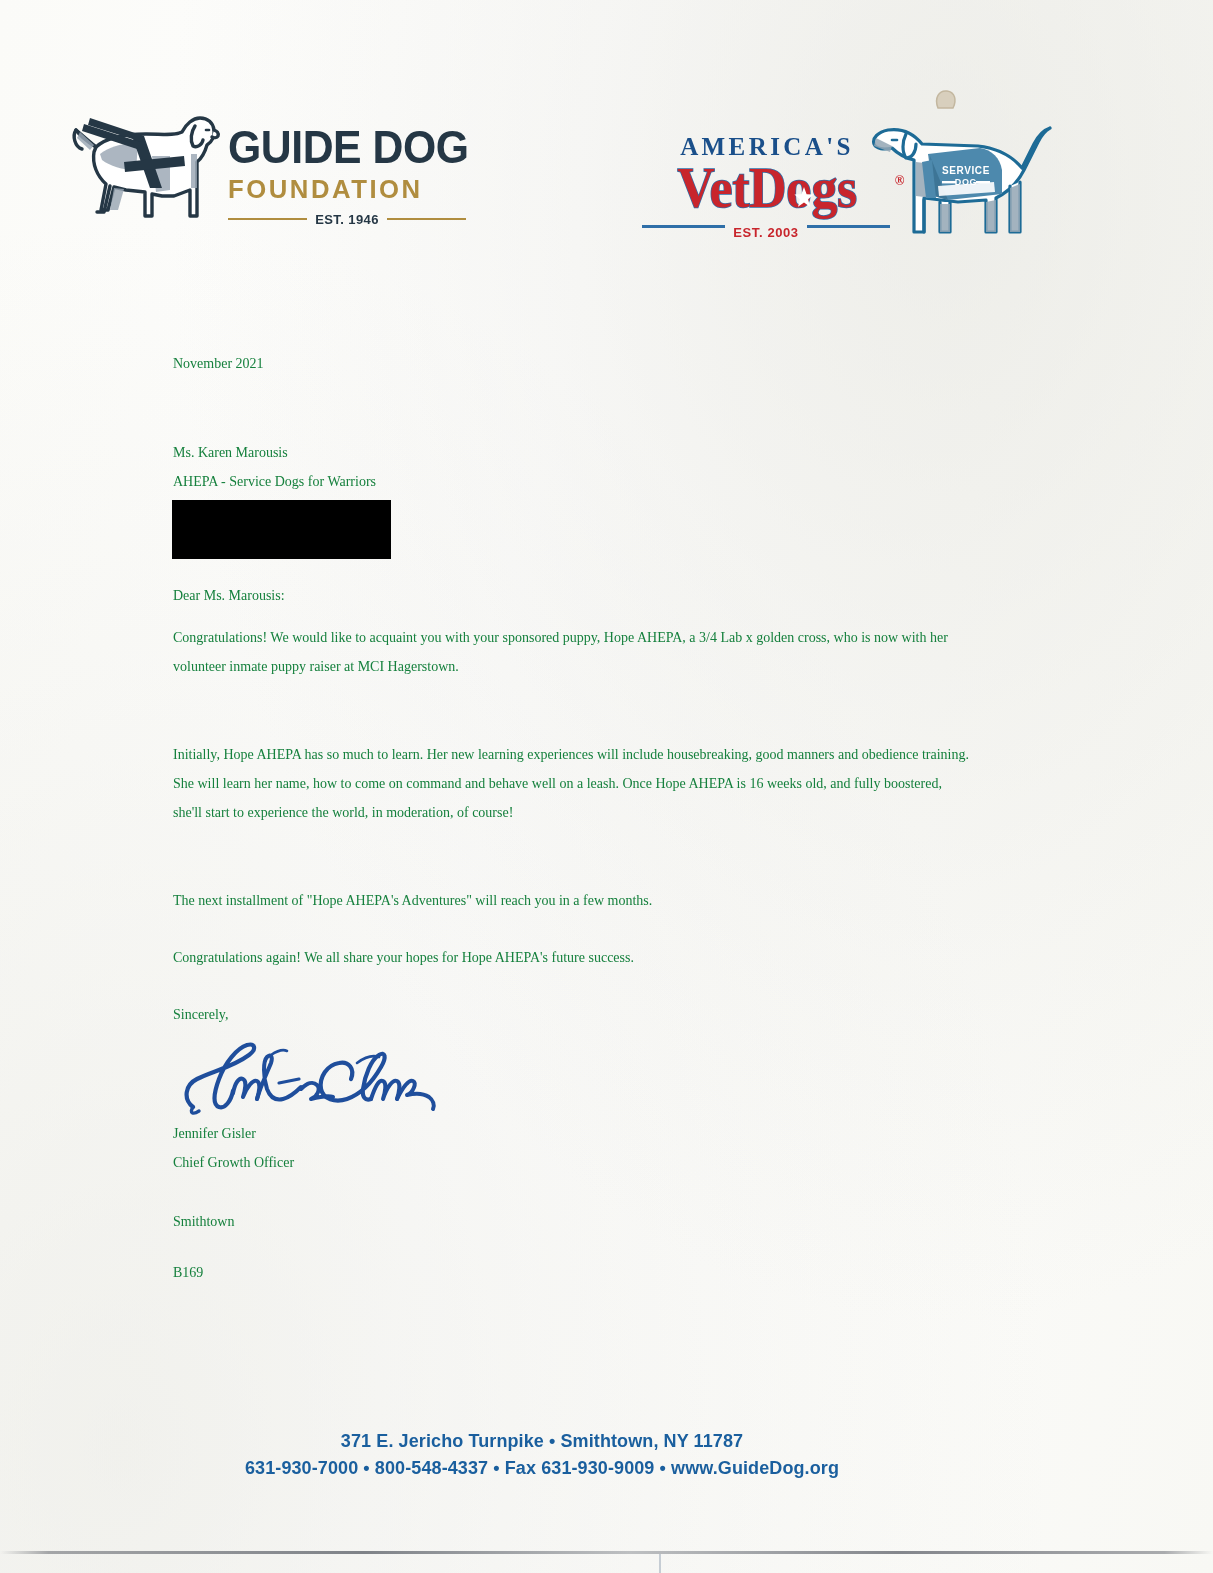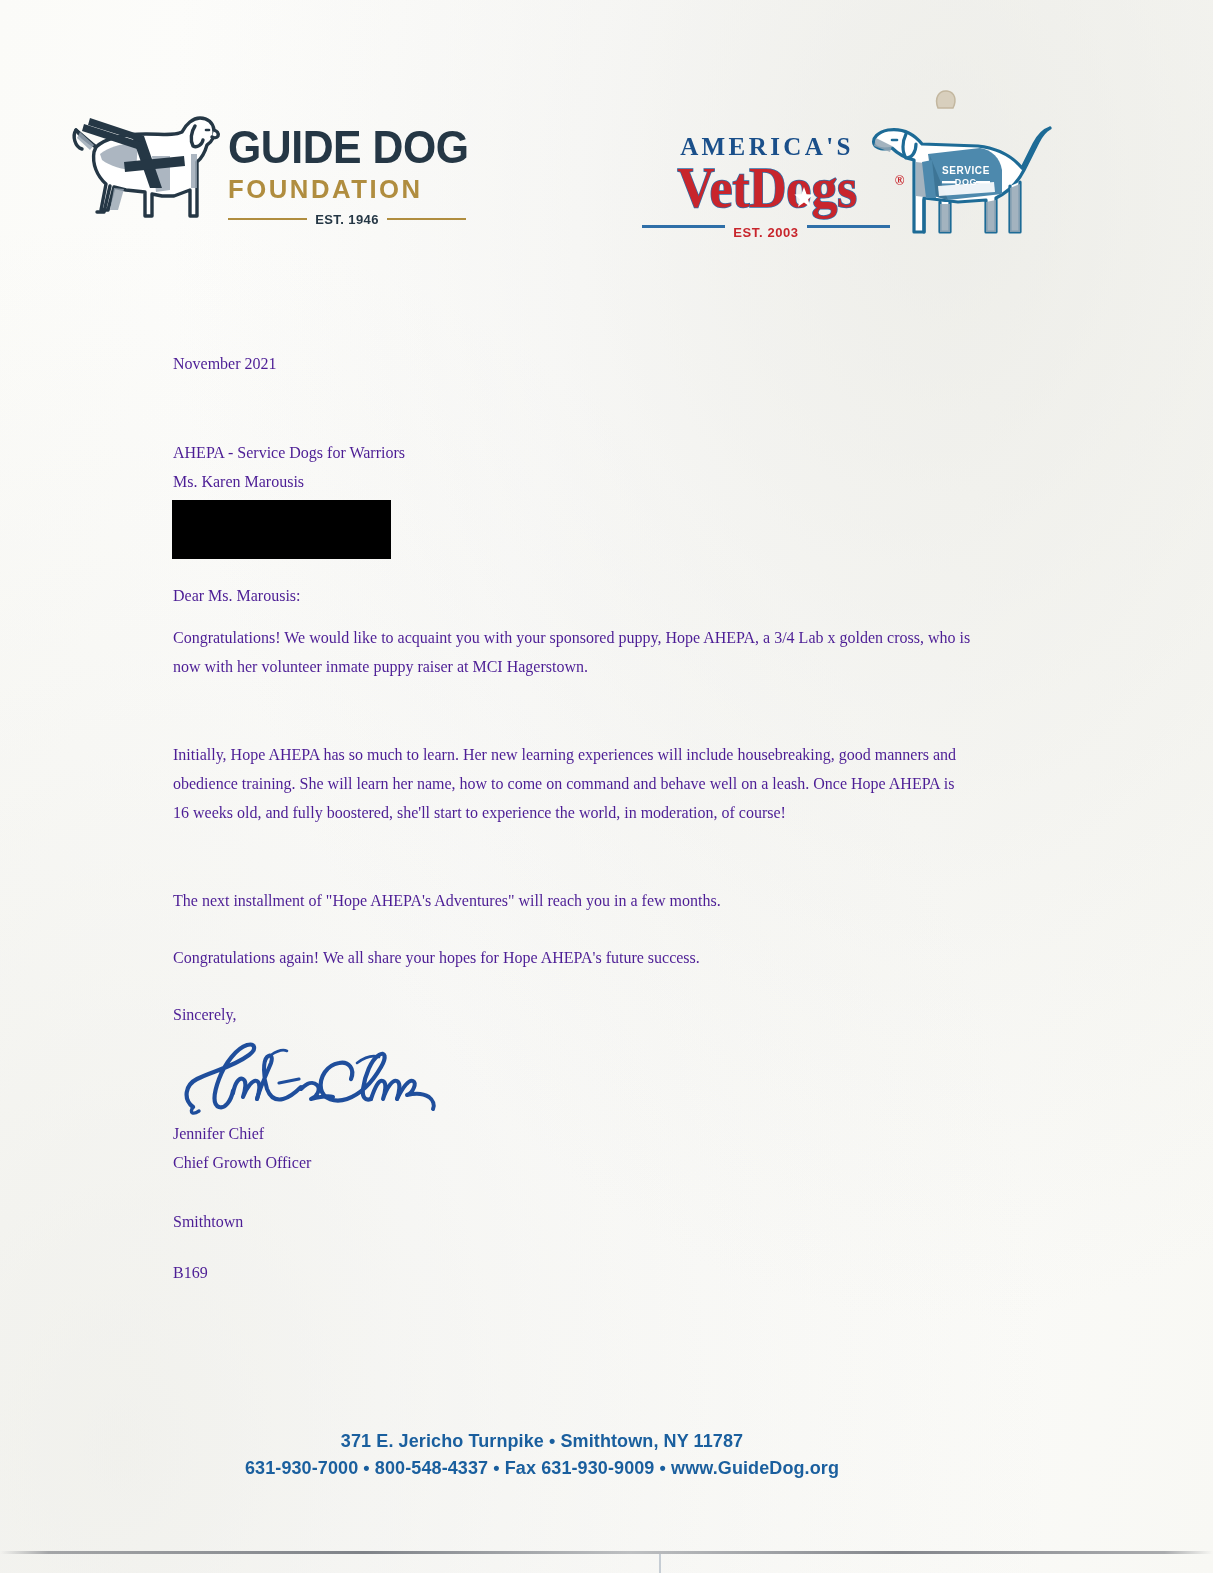--- a/index.html
+++ b/index.html
@@ -189,23 +189,23 @@
 
   
   #letter {
     position: absolute;
     left: 173px;
     top: 0;
     width: 820px;
   }
   .ltext {
     font-family: "Liberation Serif", serif;
-    font-size: 16px;
+    font-size: 14px;
     line-height: 29px;
-    color: #4c1d95;
+    color: #15803d;
   }
   #date-line      { position: absolute; top: 349px; }
   #addressee      { position: absolute; top: 438px; }
   #redaction-bar  {
     position: absolute;
     left: -1px;
     top: 500px;
     width: 219px;
     height: 59px;
     background: #000000;
@@ -354,22 +354,22 @@
         <rect x="114" y="95" width="14" height="2.4" fill="#ffffff"></rect>
       </svg>
     </div>
   </div>
 
   <div id="letter">
 
     <div id="date-line" class="ltext">November 2021</div>
 
     <div id="addressee">
+      <div class="ltext">Ms. Karen Marousis</div>
       <div class="ltext">AHEPA - Service Dogs for Warriors</div>
-      <div class="ltext">Ms. Karen Marousis</div>
     </div>
 
     <div id="redaction-bar"></div>
 
     <div id="salutation" class="ltext">Dear Ms. Marousis:</div>
 
     <div id="para-1" class="ltext">Congratulations!  We would like to acquaint you with your sponsored puppy, Hope AHEPA, a 3/4 Lab x golden cross, who is now with her volunteer inmate puppy raiser at MCI Hagerstown.</div>
 
     <div id="para-2" class="ltext">Initially, Hope AHEPA has so much to learn.  Her new learning experiences will include housebreaking, good manners and obedience training.  She will learn her name, how to come on command and behave well on a leash.  Once Hope AHEPA is 16 weeks old, and fully boostered, she'll start to experience the world, in moderation, of course!</div>
 
@@ -397,21 +397,21 @@
         <path d="M196 62 C200 50 204 42 208 44 C212 46 210 56 208 62
                  C212 50 218 42 222 44 C226 46 224 56 222 62" stroke-width="4"></path>
         <path d="M222 62 C228 50 234 42 238 44 C242 46 238 56 232 58
                  C240 56 248 56 254 60 C258 63 260 68 258 72" stroke-width="4"></path>
         <path d="M182 26 C190 20 198 18 204 20" stroke-width="2.6"></path>
         <path d="M18 70 C14 76 18 78 24 74" stroke-width="3.4"></path>
       </g>
     </svg>
 
     <div id="signer">
-      <div class="ltext">Jennifer Chief</div>
+      <div class="ltext">Jennifer Gisler</div>
       <div class="ltext">Chief Growth Officer</div>
     </div>
 
     <div id="enclosure" class="ltext">Smithtown</div>
 
     <div id="refcode" class="ltext">B169</div>
   </div>
 
   <div id="footer">
     <div>371 E. Jericho Turnpike • Smithtown, NY  11787</div>

